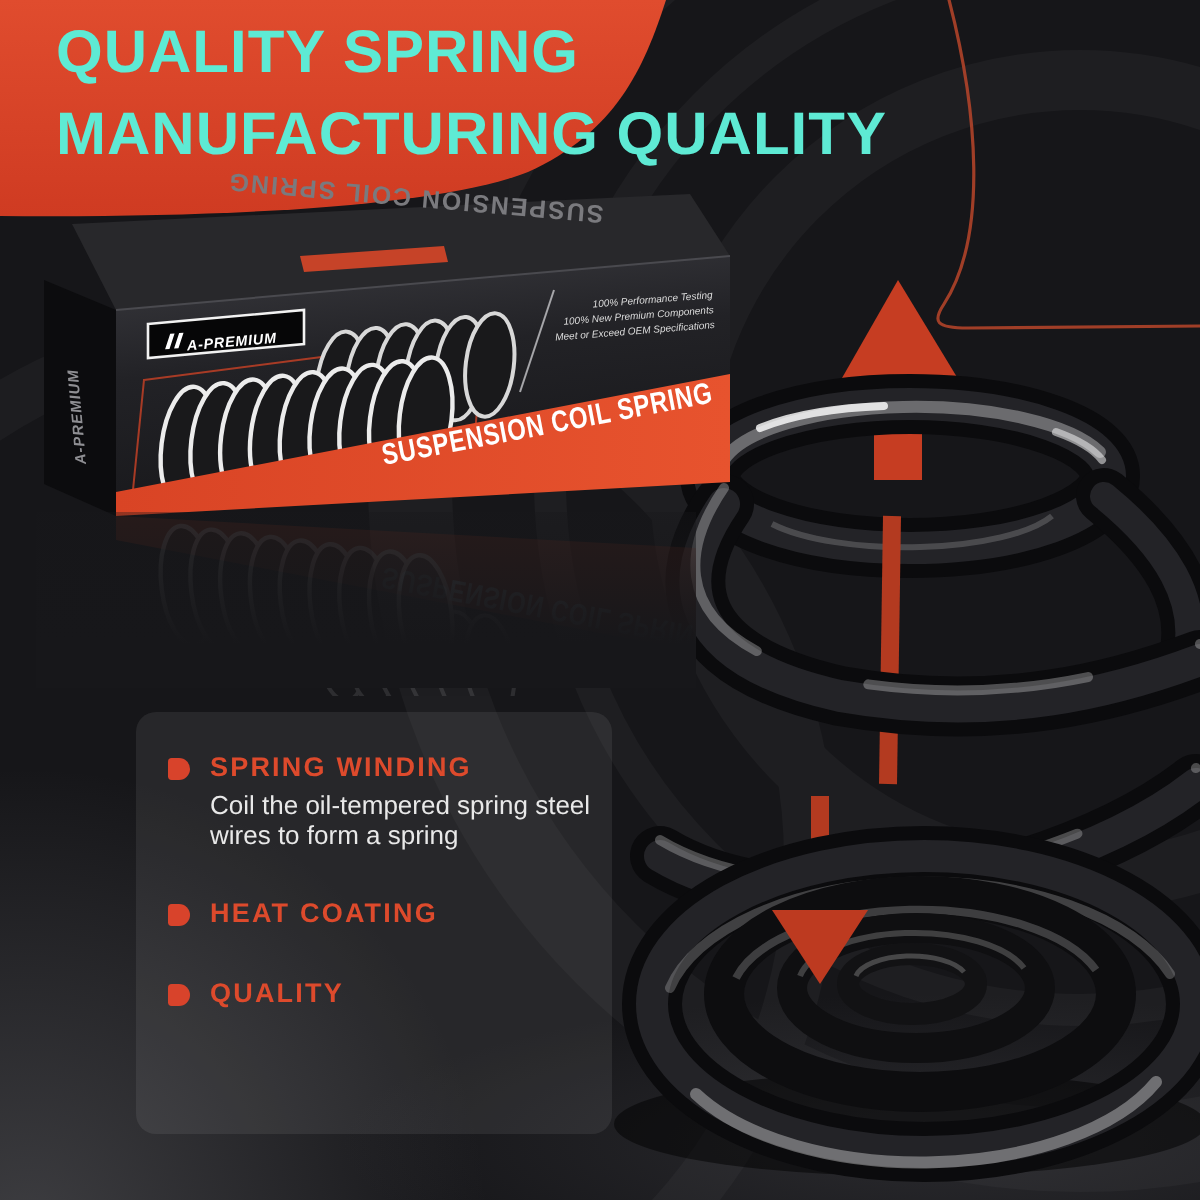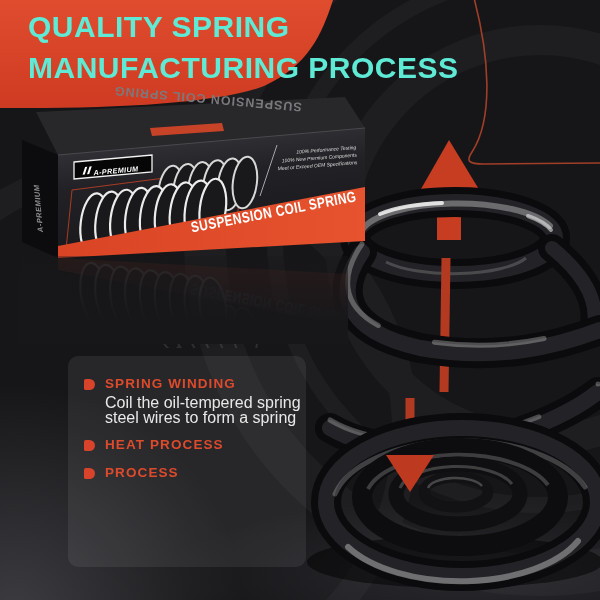--- a/index.html
+++ b/index.html
@@ -19,33 +19,33 @@
   }
   .title span{display:block;}
 
   
   .panel{
     position:absolute;left:68px;top:356px;width:238px;height:211px;z-index:6;
     background:rgba(255,255,255,0.075);
     border-radius:10px;
     box-sizing:border-box;
     padding:20px 0 0 16px;
-    display:flex;flex-direction:column;gap:12px;
+    display:flex;flex-direction:column;gap:24px;
   }
   .step{display:flex;align-items:flex-start;}
   .bullet{
     width:11px;height:11px;margin:3px 10px 0 0;flex:0 0 auto;
     background:#d8432b;border-radius:2px 6px 6px 2px;
   }
   .step-title{
     color:#dd4a2c;font-size:13.5px;font-weight:700;letter-spacing:1.1px;
     line-height:16px;
   }
   .step-desc{
-    color:#e8e8e8;font-size:16px;line-height:15px;margin-top:3px;width:200px;
+    color:#e8e8e8;font-size:13px;line-height:15px;margin-top:3px;width:200px;
   }
 </style>
 </head>
 <body>
 
 <svg class="stage" viewBox="0 0 600 600" aria-hidden="true">
   <defs>
     <linearGradient id="headGrad" x1="0" y1="0" x2="0" y2="1">
       <stop offset="0" stop-color="#e04c2e"></stop>
       <stop offset="1" stop-color="#cf3b22"></stop>
@@ -209,36 +209,36 @@
         </g>
         <use href="#boxsprings" opacity="0.55"></use>
       </g>
     </g>
     <rect x="18" y="256" width="330" height="88" fill="url(#fadeGrad)"></rect>
   </g>
 </svg>
 
 <div class="title">
   <span>QUALITY SPRING</span>
-  <span>MANUFACTURING PROCESS</span>
+  <span>MANUFACTURING QUALITY</span>
 </div>
 
 <div class="panel">
   <div class="step">
     <div class="bullet"></div>
     <div>
       <div class="step-title">SPRING WINDING</div>
       <div class="step-desc">Coil the oil-tempered spring steel wires to form a spring</div>
     </div>
   </div>
   <div class="step">
     <div class="bullet"></div>
     <div>
-      <div class="step-title">HEAT PROCESS</div>
+      <div class="step-title">HEAT COATING</div>
     </div>
   </div>
   <div class="step">
     <div class="bullet"></div>
     <div>
-      <div class="step-title">PROCESS</div>
+      <div class="step-title">QUALITY</div>
     </div>
   </div>
 </div>
 
 </body></html>

